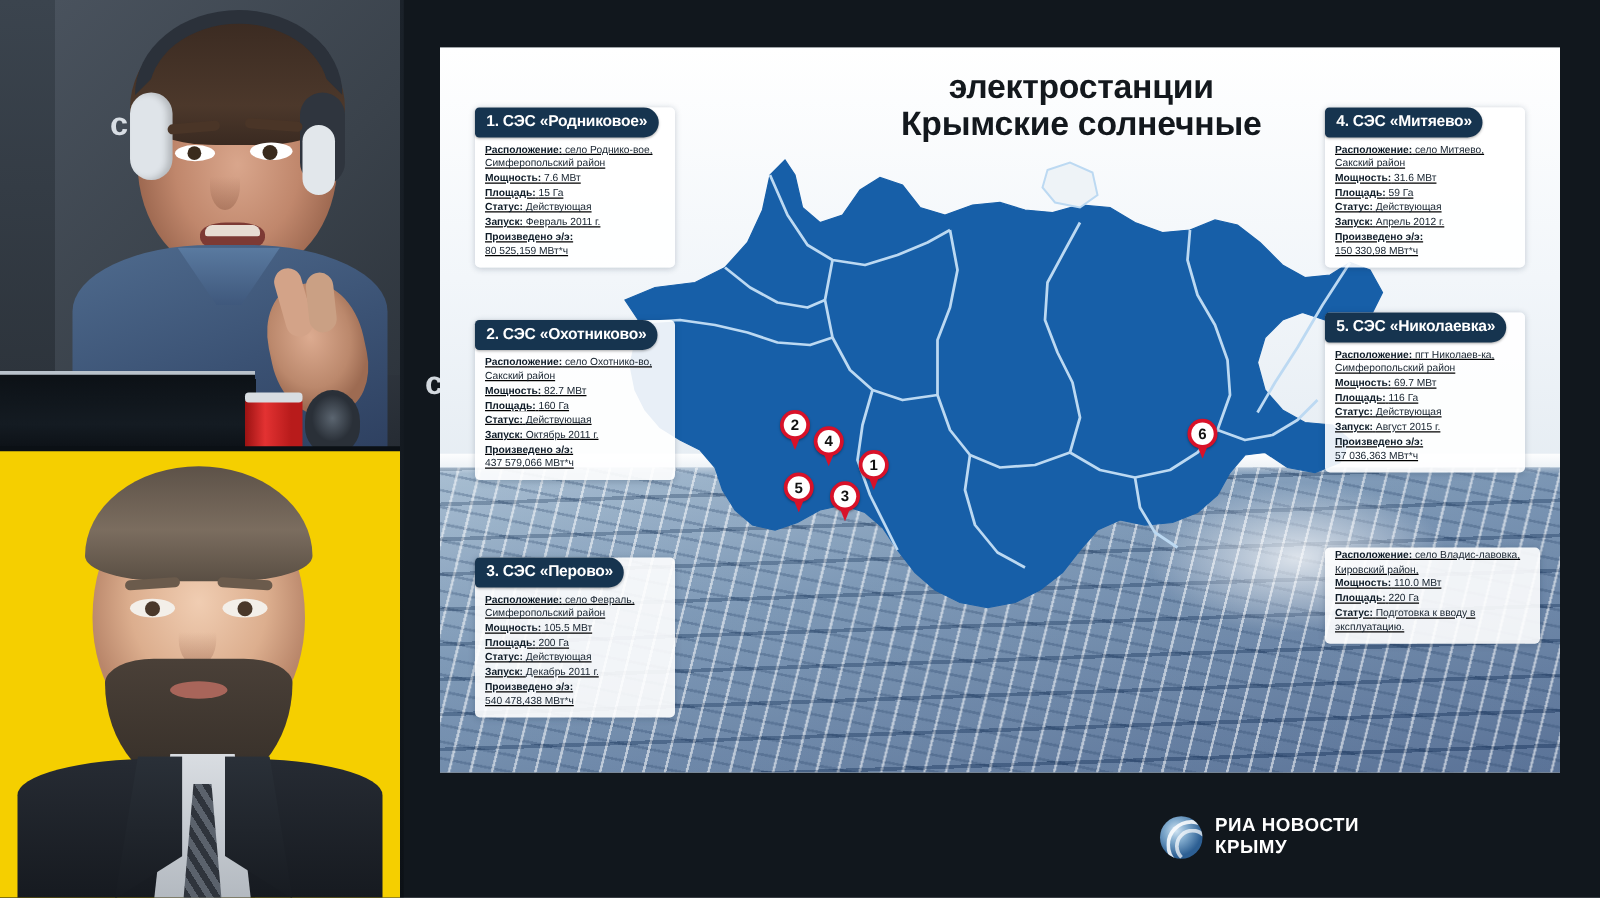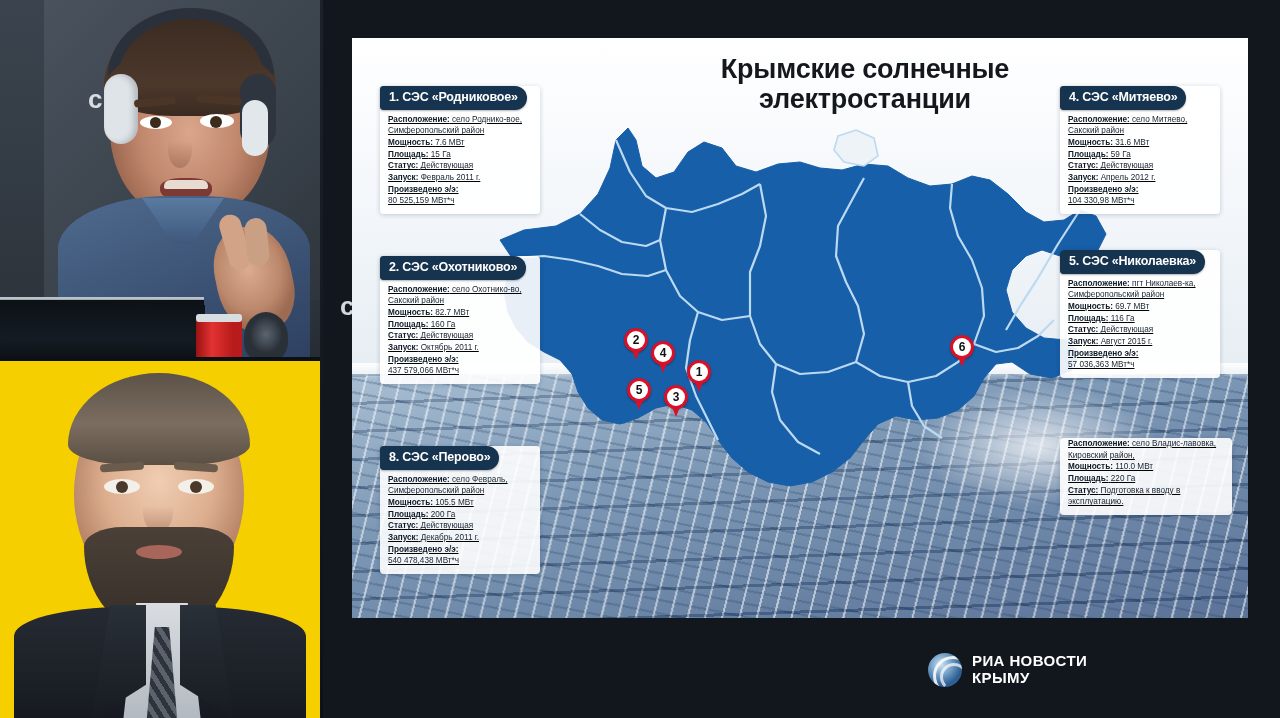--- a/index.html
+++ b/index.html
@@ -329,22 +329,22 @@
             <path d="M316 320 L312 348 L320 376 L338 398 L360 410"></path>
             <path d="M448 338 L452 362 L464 382 L482 394"></path>
             <path d="M620 166 L598 200 L578 234 L560 262 L546 286"></path>
           </g>
           <path fill="#eef3f7" stroke="#bcd9f2" stroke-width="1.6" d="M378 92 L396 86 L414 94 L418 112 L404 122 L384 118 L374 106 Z"></path>
         </g>
       </svg>
     </div>
 
     <div class="title">
+      <div>электростанции</div>
       <div>Крымские солнечные</div>
-      <div>электростанции</div>
     </div>
 
     <div class="card card-1">
       <div class="card-hd">1. СЭС «Родниковое»</div>
       <div class="card-body">
         <div class="row"><b>Расположение:</b> <span>село Роднико-вое, Симферопольский район</span></div>
         <div class="row"><b>Мощность:</b> <span>7.6 МВт</span></div>
         <div class="row"><b>Площадь:</b> <span>15 Га</span></div>
         <div class="row"><b>Статус:</b> <span>Действующая</span></div>
         <div class="row"><b>Запуск:</b> <span>Февраль 2011 г.</span></div>
@@ -360,42 +360,42 @@
         <div class="row"><b>Мощность:</b> <span>82.7 МВт</span></div>
         <div class="row"><b>Площадь:</b> <span>160 Га</span></div>
         <div class="row"><b>Статус:</b> <span>Действующая</span></div>
         <div class="row"><b>Запуск:</b> <span>Октябрь 2011 г.</span></div>
         <div class="row"><b>Произведено э/э:</b></div>
         <div class="row">437 579,066 МВт*ч</div>
       </div>
     </div>
 
     <div class="card card-3">
-      <div class="card-hd">8. СЭС «Перово»</div>
+      <div class="card-hd">3. СЭС «Перово»</div>
       <div class="card-body">
         <div class="row"><b>Расположение:</b> <span>село Февраль, Симферопольский район</span></div>
         <div class="row"><b>Мощность:</b> <span>105.5 МВт</span></div>
         <div class="row"><b>Площадь:</b> <span>200 Га</span></div>
         <div class="row"><b>Статус:</b> <span>Действующая</span></div>
         <div class="row"><b>Запуск:</b> <span>Декабрь 2011 г.</span></div>
         <div class="row"><b>Произведено э/э:</b></div>
         <div class="row">540 478,438 МВт*ч</div>
       </div>
     </div>
 
     <div class="card card-4">
       <div class="card-hd">4. СЭС «Митяево»</div>
       <div class="card-body">
         <div class="row"><b>Расположение:</b> <span>село Митяево, Сакский район</span></div>
         <div class="row"><b>Мощность:</b> <span>31.6 МВт</span></div>
         <div class="row"><b>Площадь:</b> <span>59 Га</span></div>
         <div class="row"><b>Статус:</b> <span>Действующая</span></div>
         <div class="row"><b>Запуск:</b> <span>Апрель 2012 г.</span></div>
         <div class="row"><b>Произведено э/э:</b></div>
-        <div class="row">104 330,98 МВт*ч</div>
+        <div class="row">150 330,98 МВт*ч</div>
       </div>
     </div>
 
     <div class="card card-5">
       <div class="card-hd">5. СЭС «Николаевка»</div>
       <div class="card-body">
         <div class="row"><b>Расположение:</b> <span>пгт Николаев-ка, Симферопольский район</span></div>
         <div class="row"><b>Мощность:</b> <span>69.7 МВт</span></div>
         <div class="row"><b>Площадь:</b> <span>116 Га</span></div>
         <div class="row"><b>Статус:</b> <span>Действующая</span></div>

